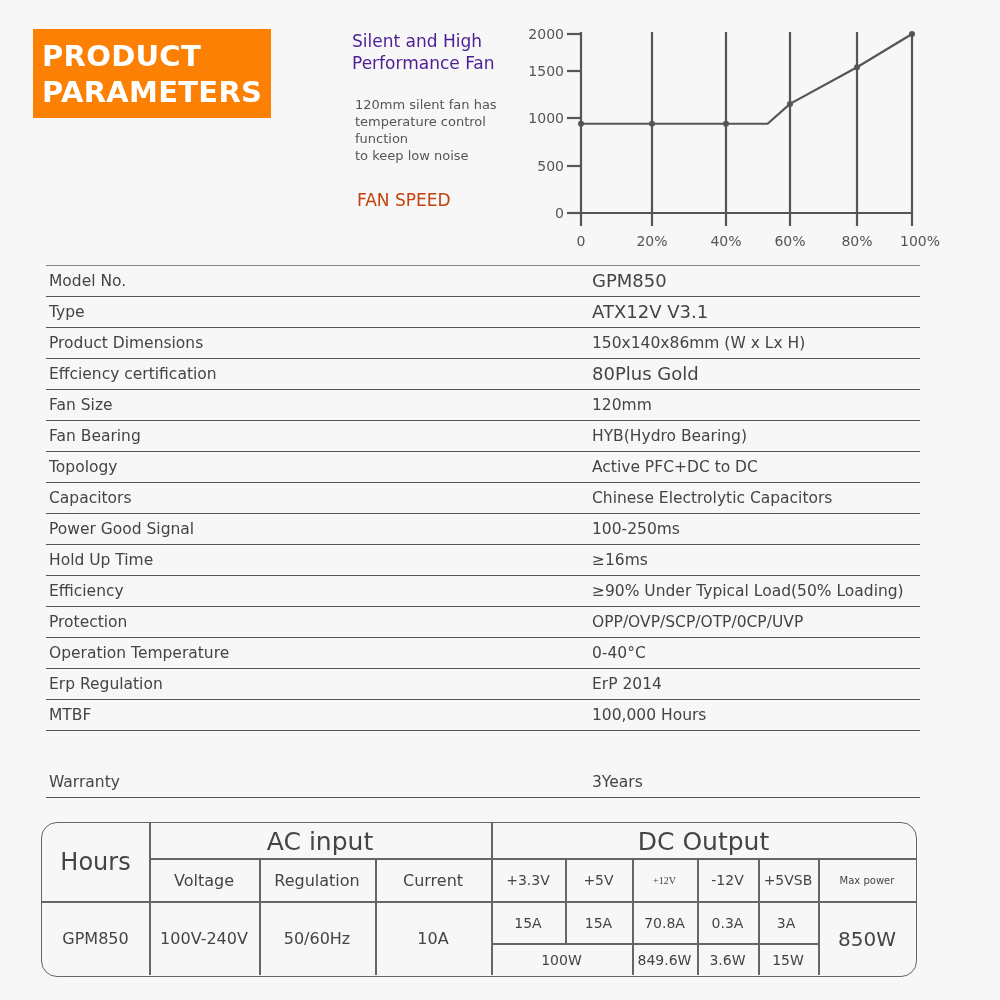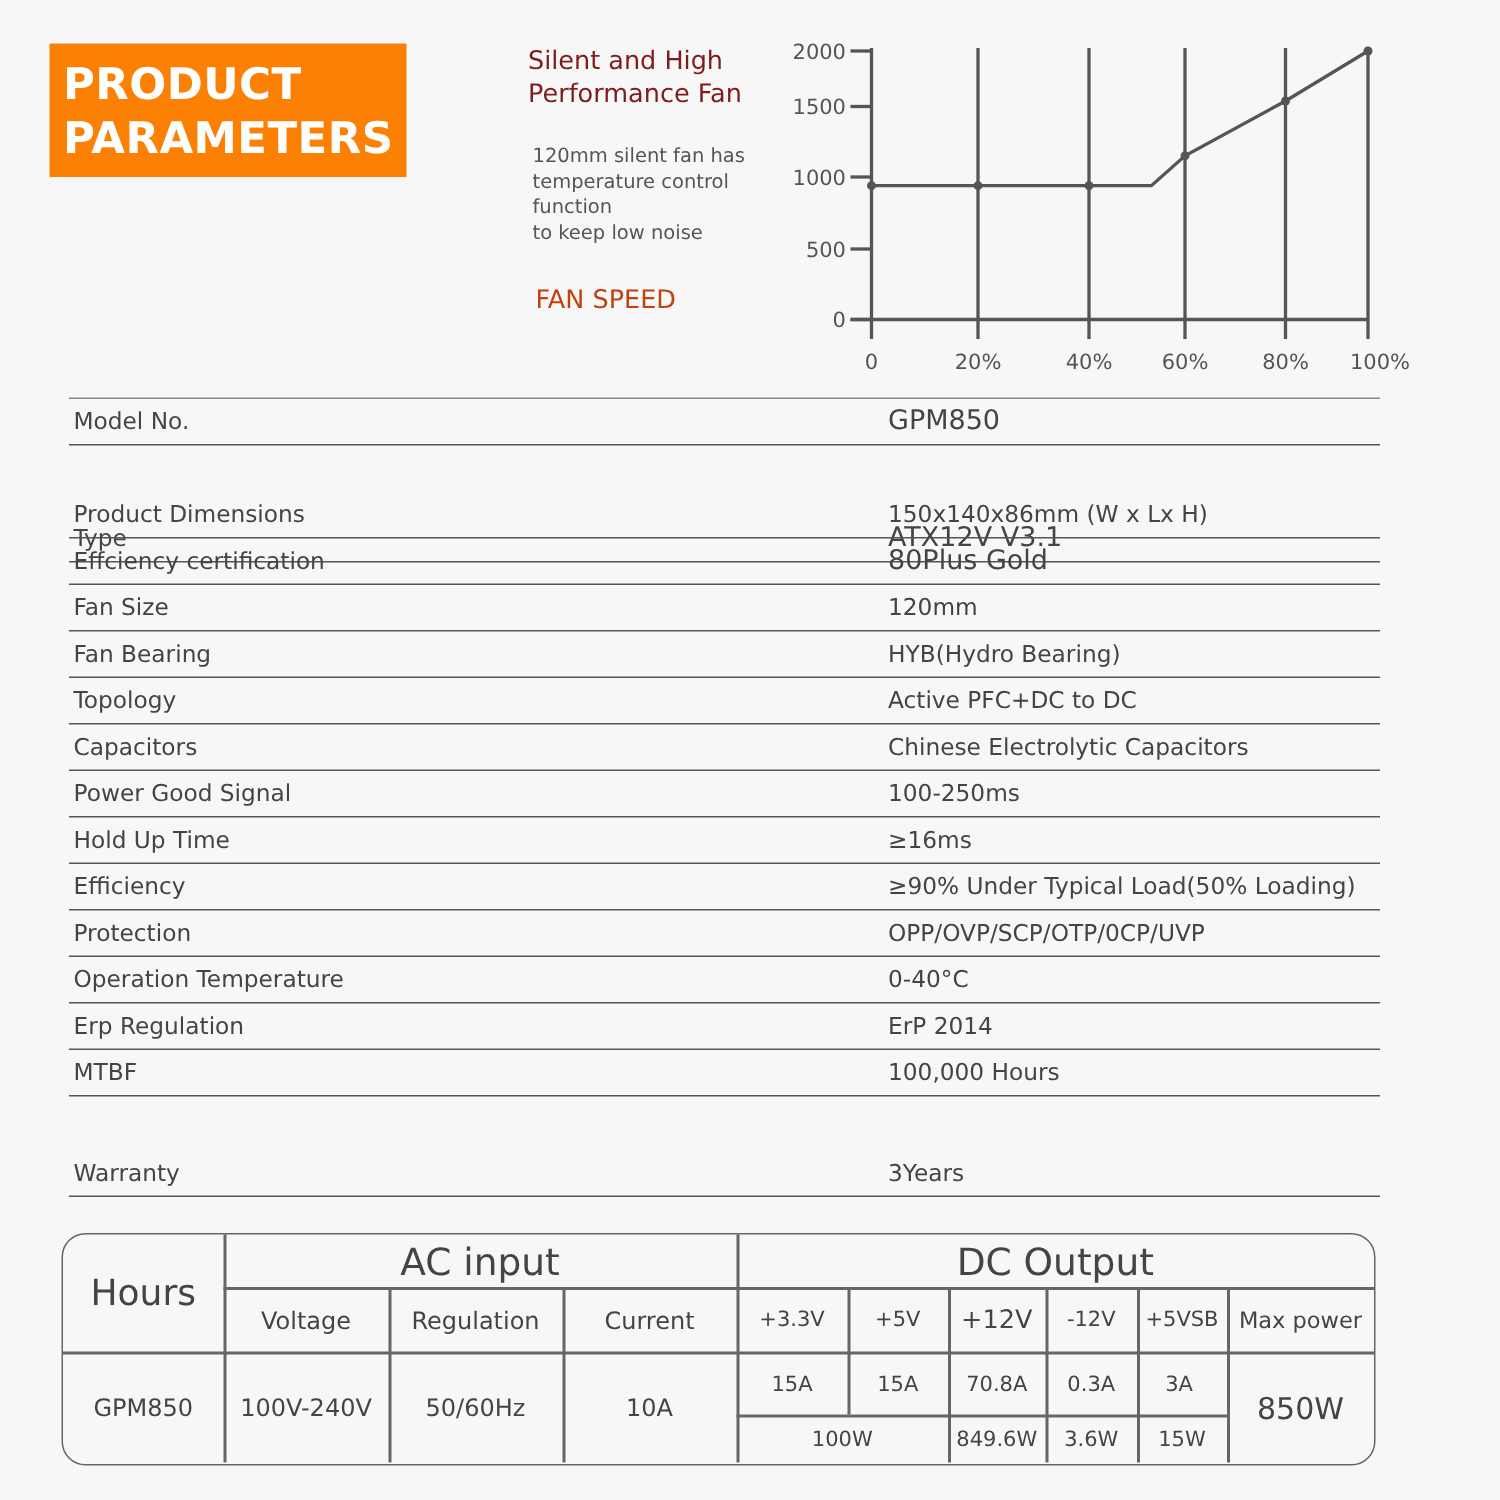--- a/index.html
+++ b/index.html
@@ -9,21 +9,21 @@
     font-family: "DejaVu Sans", "Liberation Sans", sans-serif;
   }
   .abs { position: absolute; }
   .badge {
     left: 33px; top: 29px; width: 238px; height: 89px;
     background: #fb8004; color: #fff; box-sizing: border-box;
     padding: 9px 0 0 9px;
     font-family: "DejaVu Sans", sans-serif; font-weight: bold;
     font-size: 29px; line-height: 36px; letter-spacing: 0.3px;
   }
-  .fan-title { left: 352px; top: 30px; font-size: 17px; line-height: 22px; color: #7f1d1d; }
+  .fan-title { left: 352px; top: 30px; font-size: 17px; line-height: 22px; color: #4c1d95; }
   .fan-desc { left: 355px; top: 96px; font-size: 13px; line-height: 17px; color: #555; width: 170px; }
   .fan-speed { left: 357px; top: 190px; font-size: 17px; color: #c2410c; }
   .chart { left: 520px; top: 20px; }
   .spec-row {
     position: absolute; left: 46px; width: 874px; height: 31px;
     border-bottom: 1.5px solid #555; box-sizing: border-box;
     font-size: 15.5px; color: #444;
   }
   .spec-row.first { border-top: 1.5px solid #888; }
   .spec-label { position: absolute; left: 3px; top: 6px; }
@@ -99,21 +99,21 @@
       <circle cx="857" cy="67.3" r="3"></circle>
       <circle cx="912" cy="34" r="3"></circle>
     </g>
 </svg>
 
 <div id="spec-table">
     <div class="spec-row first" style="top: 265px; height: 32px;">
       <span class="spec-label">Model No.</span>
       <span class="spec-value big">GPM850</span>
     </div>
-    <div class="spec-row" style="top: 297px; margin-top: 47px;">
+    <div class="spec-row" style="top: 297px;">
       <span class="spec-label">Type</span>
       <span class="spec-value big">ATX12V V3.1</span>
     </div>
     <div class="spec-row" style="top: 328px;">
       <span class="spec-label">Product Dimensions</span>
       <span class="spec-value">150x140x86mm (W x Lx H)</span>
     </div>
     <div class="spec-row" style="top: 359px;">
       <span class="spec-label">Effciency certification</span>
       <span class="spec-value big">80Plus Gold</span>
@@ -186,24 +186,24 @@
   <div class="cell" style="left:0;top:0;width:107px;height:78px;font-size:24px;">Hours</div>
   <div class="cell" style="left:107px;top:0;width:342px;height:36px;font-size:25px;">AC input</div>
   <div class="cell" style="left:449px;top:0;width:425px;height:36px;font-size:25px;">DC Output</div>
 
   <div class="cell" style="left:107px;top:36px;width:110px;height:42px;">Voltage</div>
   <div class="cell" style="left:217px;top:36px;width:116px;height:42px;">Regulation</div>
   <div class="cell" style="left:333px;top:36px;width:116px;height:42px;">Current</div>
 
   <div class="cell" style="left:449px;top:36px;width:74px;height:42px;font-size:14px;">+3.3V</div>
   <div class="cell" style="left:523px;top:36px;width:67px;height:42px;font-size:14px;">+5V</div>
-  <div class="cell" style="left:590px;top:36px;width:65px;height:42px;font-size:17px;">+12V</div>
+  <div class="cell" style="left:590px;top:36px;width:65px;height:42px;font-size:10px;font-family:Liberation Serif, serif;">+12V</div>
   <div class="cell" style="left:655px;top:36px;width:61px;height:42px;font-size:14px;">-12V</div>
   <div class="cell" style="left:716px;top:36px;width:60px;height:42px;font-size:14px;">+5VSB</div>
-  <div class="cell" style="left:776px;top:36px;width:98px;height:42px;font-size:15px;">Max power</div>
+  <div class="cell" style="left:776px;top:36px;width:98px;height:42px;font-size:10px;">Max power</div>
 
   <div class="cell" style="left:0;top:79px;width:107px;height:73px;">GPM850</div>
   <div class="cell" style="left:107px;top:79px;width:110px;height:73px;">100V-240V</div>
   <div class="cell" style="left:217px;top:79px;width:116px;height:73px;">50/60Hz</div>
   <div class="cell" style="left:333px;top:79px;width:116px;height:73px;">10A</div>
 
   <div class="cell" style="left:449px;top:79px;width:74px;height:41px;font-size:14px;">15A</div>
   <div class="cell" style="left:523px;top:79px;width:67px;height:41px;font-size:14px;">15A</div>
   <div class="cell" style="left:590px;top:79px;width:65px;height:41px;font-size:14px;">70.8A</div>
   <div class="cell" style="left:655px;top:79px;width:61px;height:41px;font-size:14px;">0.3A</div>

